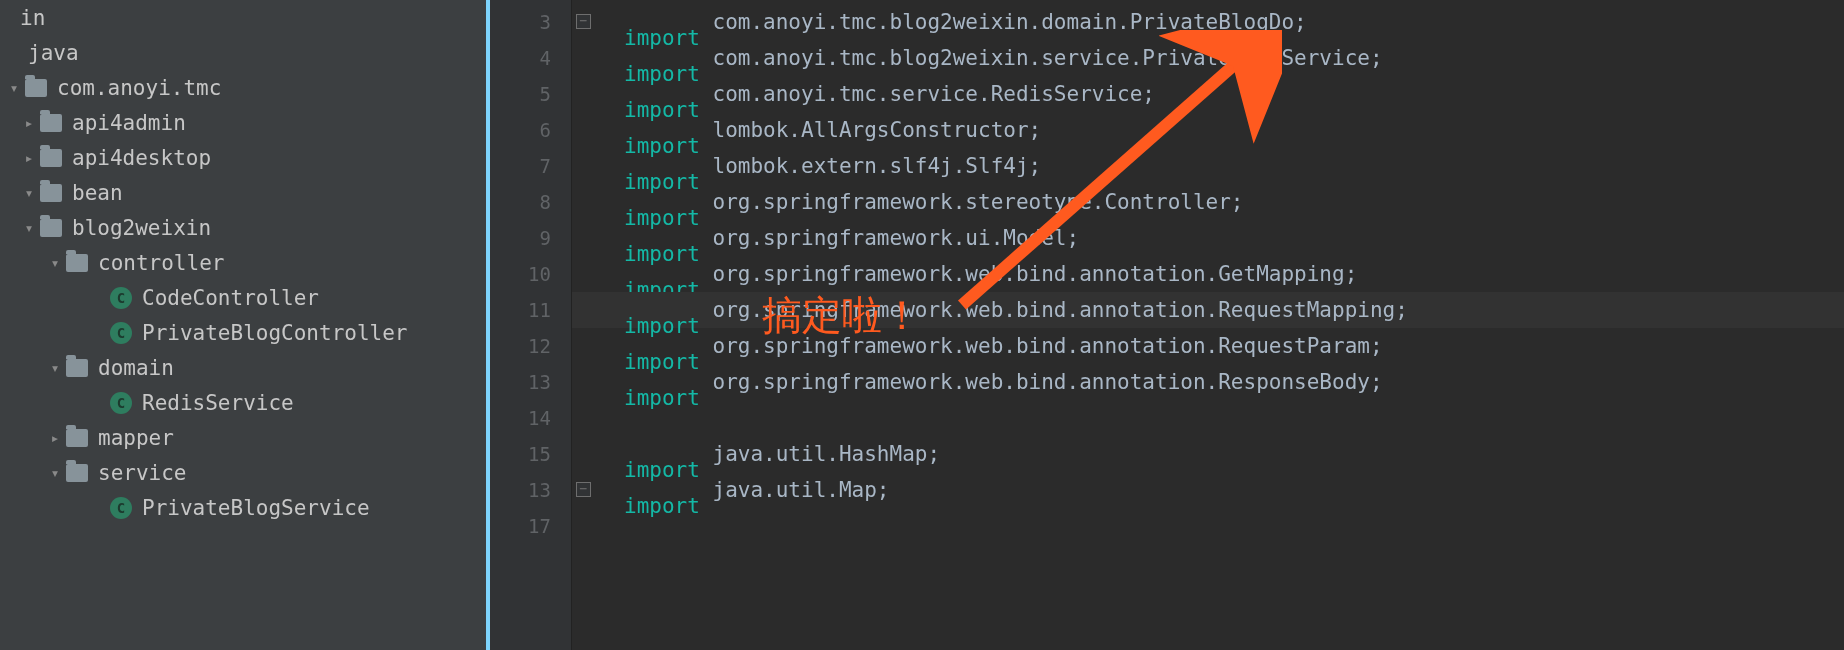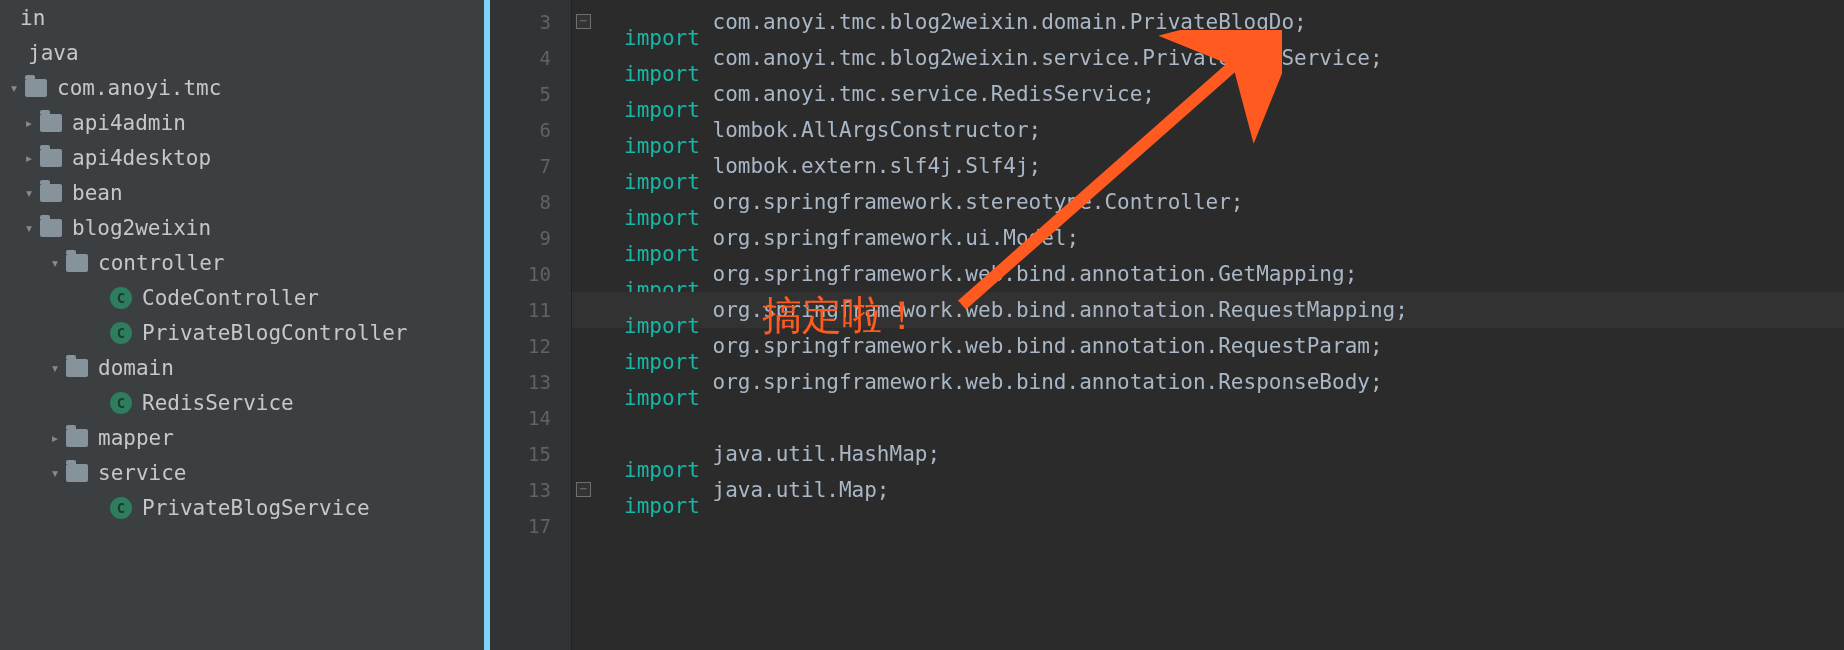--- a/index.html
+++ b/index.html
@@ -7,21 +7,21 @@
   body {
     background: #2b2b2b;
     font-family: "Menlo", "Consolas", monospace;
     color: #a9b7c6;
     font-size: 21px;
     display: flex;
   }
   .sidebar {
     width: 490px;
     background: #3c3f41;
-    border-right: 6px solid #7dd3fc;
+    border-right: 4px solid #7dd3fc;
     padding-top: 0;
     overflow: hidden;
   }
   .tree {
     padding-left: 0;
   }
   .tree-row {
     display: flex;
     align-items: center;
     height: 35px;

